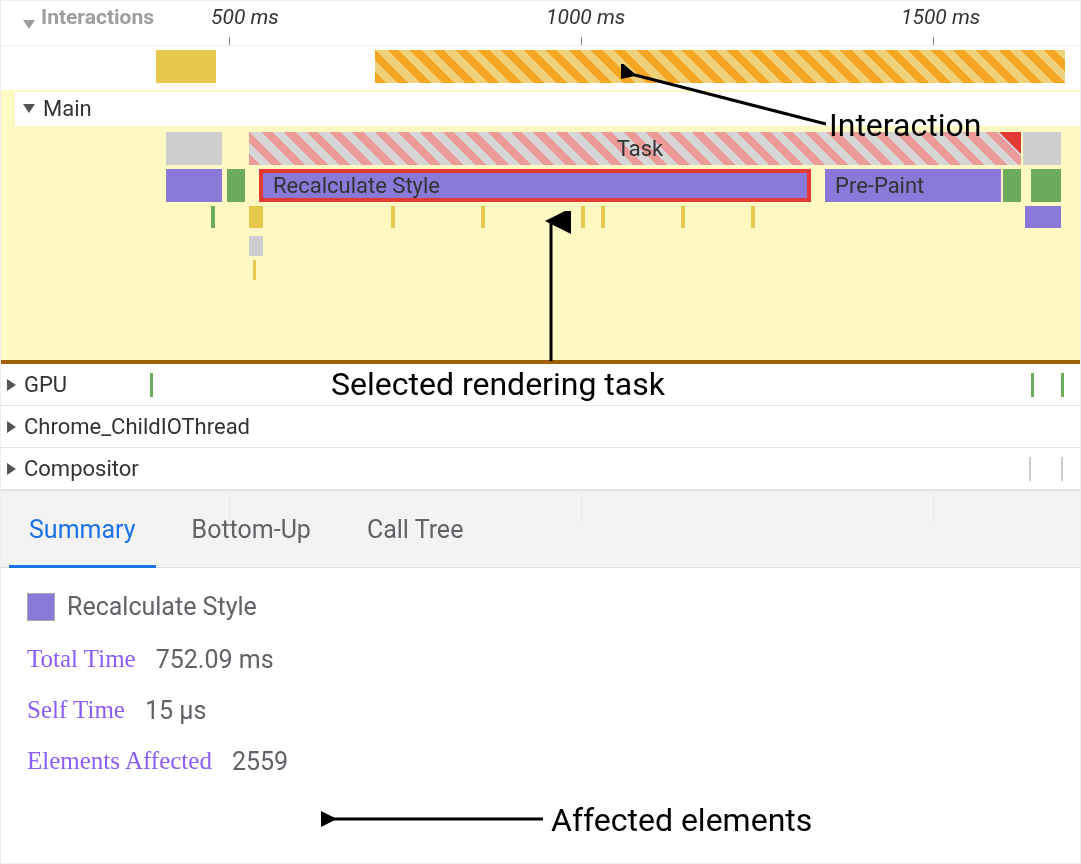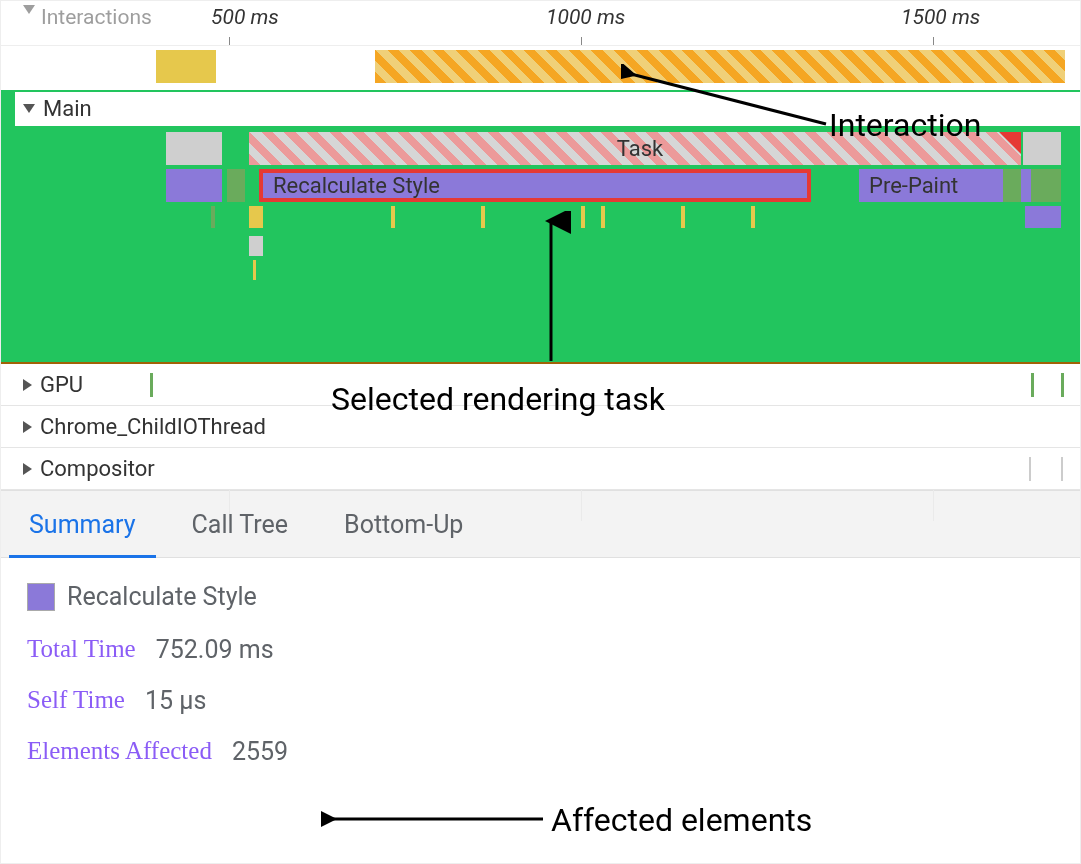--- a/index.html
+++ b/index.html
@@ -27,22 +27,23 @@
     color: #333;
     font-style: italic;
   }
   .interactions-label {
     position: absolute;
     left: 22px;
     top: 4px;
     font-size: 21px;
     color: #9e9e9e;
     display: flex;
-    align-items: flex-start;
+    align-items: flex-end;
     gap: 6px;
+    font-weight: bold;
   }
   .tri-down {
     width: 0; height: 0;
     border-left: 6px solid transparent;
     border-right: 6px solid transparent;
     border-top: 9px solid #9e9e9e;
   }
   .tri-right {
     width: 0; height: 0;
     border-top: 6px solid transparent;
@@ -81,23 +82,23 @@
       #f5a623,
       #f5a623 8px,
       #f0d078 8px,
       #f0d078 16px
     );
   }
 
   
   .main-section {
     position: relative;
-    background: #22c55e;
+    background: #fef9c3;
     height: 235px;
-    border-bottom: 2px solid #a16207;
+    border-bottom: 4px solid #a16207;
   }
   .main-header {
     position: absolute;
     left: 22px;
     top: 6px;
     font-size: 22px;
     color: #333;
     display: flex;
     align-items: center;
     gap: 8px;
@@ -197,34 +198,34 @@
     background: #eaeaea;
   }
 
   
   .collapsed-track {
     position: relative;
     height: 42px;
     border-bottom: 1px solid #e5e5e5;
     display: flex;
     align-items: center;
-    padding-left: 22px;
+    padding-left: 6px;
     gap: 8px;
     font-size: 22px;
     color: #333;
     background: #fff;
   }
 
   
   .tabs {
     display: flex;
     background: #f3f3f3;
     border-top: 1px solid #e0e0e0;
     border-bottom: 1px solid #e0e0e0;
-    height: 68px;
+    height: 78px;
     align-items: center;
   }
   .tab {
     padding: 0 28px;
     font-size: 25px;
     color: #5f6368;
     height: 100%;
     display: flex;
     align-items: center;
     position: relative;
@@ -339,21 +340,21 @@
       </div>
       <div class="flame-block gray" style="left:1022px; width:38px;"></div>
     </div>
 
     <div class="flame-row">
       <div class="flame-block purple" style="left:165px; width:56px;"></div>
       <div class="flame-block green" style="left:226px; width:18px;"></div>
       <div class="flame-block purple red-outline" style="left:258px; width:552px; color:#333;">
         <span>Recalculate Style</span>
       </div>
-      <div class="flame-block purple" style="left:824px; width:176px; color:#333;margin-left:34px;">
+      <div class="flame-block purple" style="left:824px; width:176px; color:#333;">
         <span>Pre-Paint</span>
       </div>
       <div class="flame-block green" style="left:1002px; width:18px;"></div>
       <div class="flame-block green" style="left:1030px; width:30px;"></div>
     </div>
 
     <div class="flame-row" style="height:30px;">
       <div class="green-tick" style="left:210px; top:2px; height:22px;"></div>
       <div class="flame-block yellow" style="left:248px; width:14px; height:22px; padding:0;"></div>
       <div class="tick-line" style="left:390px; top:2px; height:22px;"></div>
@@ -392,24 +393,24 @@
   <span>Compositor</span>
   <div style="position:absolute; left:1028px; top:9px; height:24px; width:2px; background:#ccc;"></div>
   <div style="position:absolute; left:1060px; top:9px; height:24px; width:2px; background:#ccc;"></div>
 </div>
 
 <div class="tabs">
   <div class="tab active">
       <span>Summary</span>
     </div>
   <div class="tab">
+      <span>Bottom-Up</span>
+    </div>
+  <div class="tab">
       <span>Call Tree</span>
-    </div>
-  <div class="tab">
-      <span>Bottom-Up</span>
     </div>
 </div>
 
 <div class="summary-panel">
   <div class="summary-title">
     <div class="color-swatch"></div>
     <span>Recalculate Style</span>
   </div>
   <div class="summary-row">
     <span class="summary-label">Total Time</span>
@@ -428,21 +429,21 @@
 <div class="annotation" style="left:828px; top:105px;">Interaction</div>
 <svg class="arrow" style="left:620px; top:63px;" width="210" height="70">
   <defs>
     <marker id="ah1" markerWidth="10" markerHeight="10" refX="2" refY="5" orient="auto">
       <path d="M10,0 L0,5 L10,10 Z" fill="#000"></path>
     </marker>
   </defs>
   <line x1="205" y1="60" x2="10" y2="10" stroke="#000" stroke-width="3" marker-end="url(#ah1)"></line>
 </svg>
 
-<div class="annotation" style="left:330px; top:379px;">Selected rendering task</div>
+<div class="annotation" style="left:330px; top:364px;">Selected rendering task</div>
 <svg class="arrow" style="left:530px; top:210px;" width="40" height="158">
   <defs>
     <marker id="ah2" markerWidth="10" markerHeight="10" refX="5" refY="2" orient="auto">
       <path d="M0,10 L5,0 L10,10 Z" fill="#000"></path>
     </marker>
   </defs>
   <line x1="20" y1="150" x2="20" y2="10" stroke="#000" stroke-width="3" marker-end="url(#ah2)"></line>
 </svg>
 
 <div class="annotation" style="left:550px; top:800px;">Affected elements</div>

